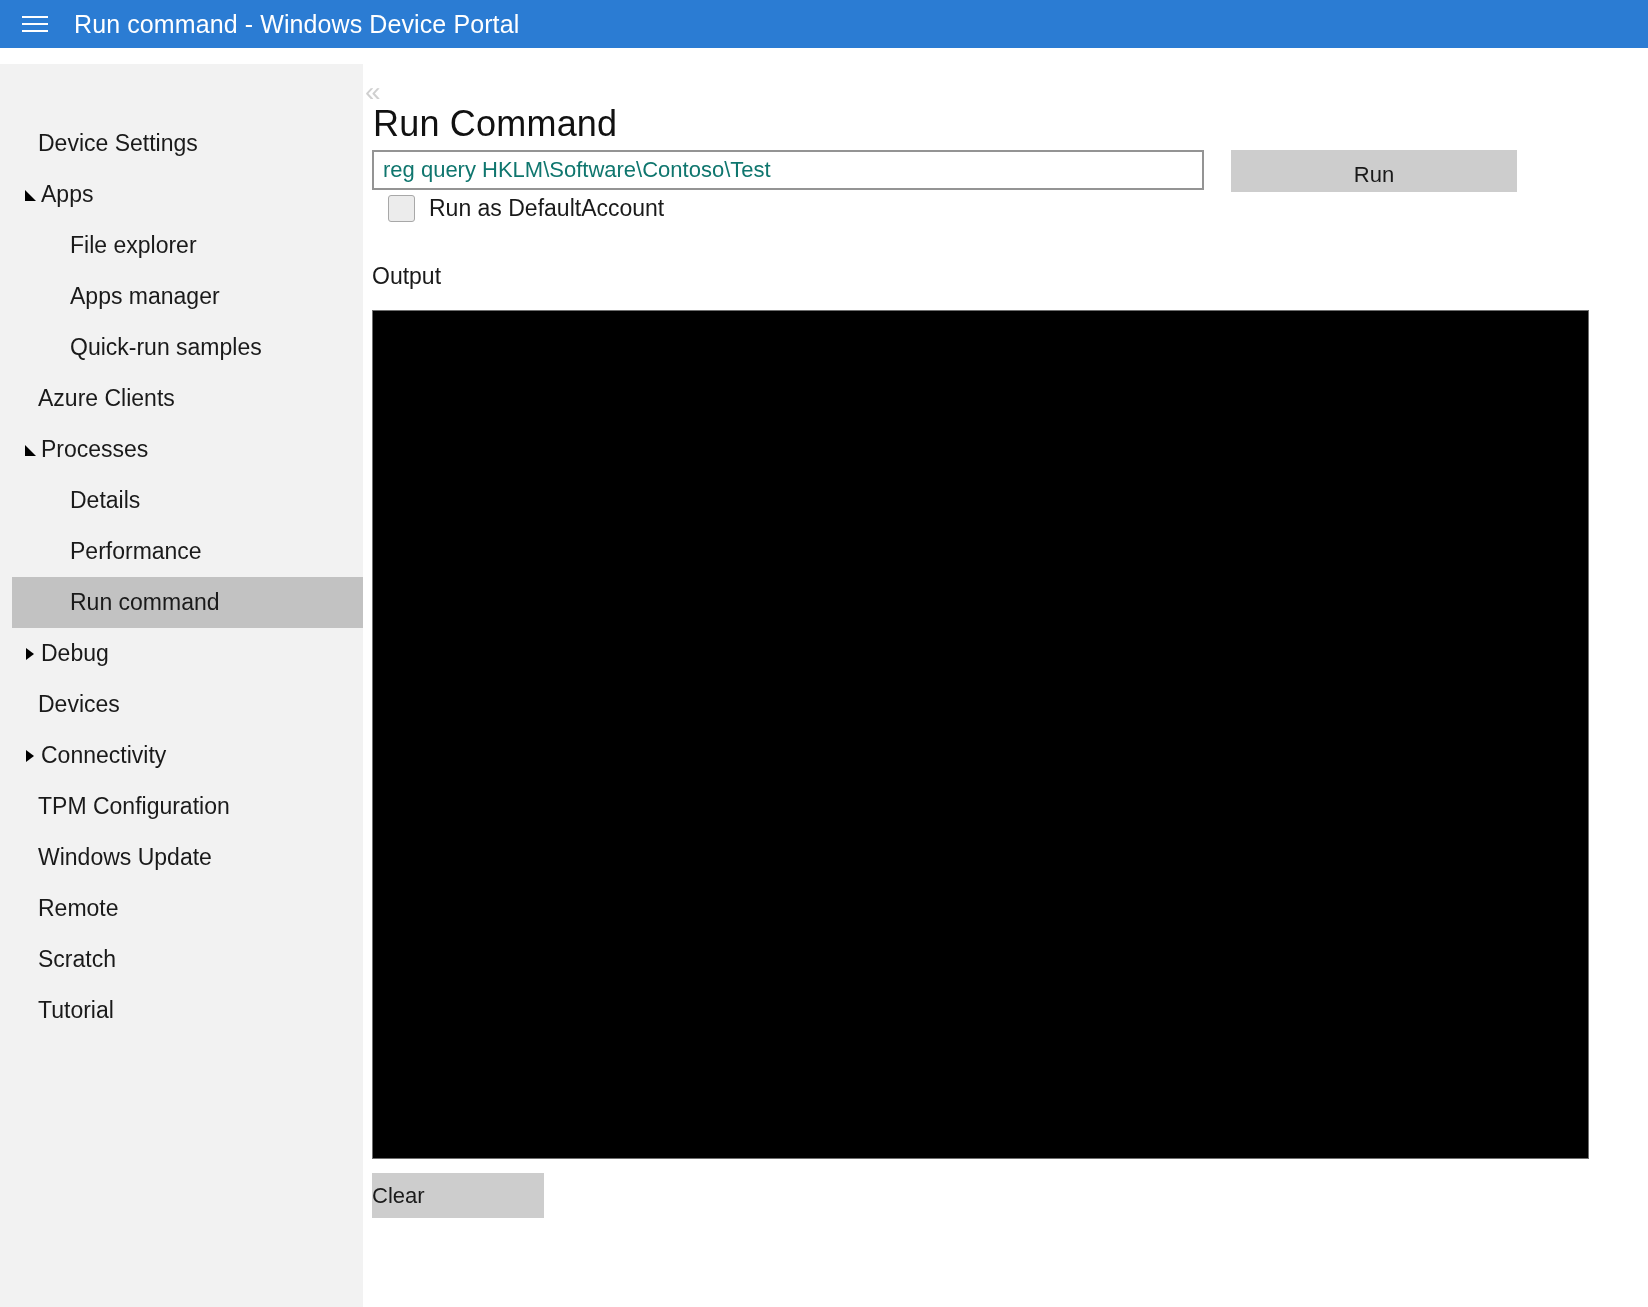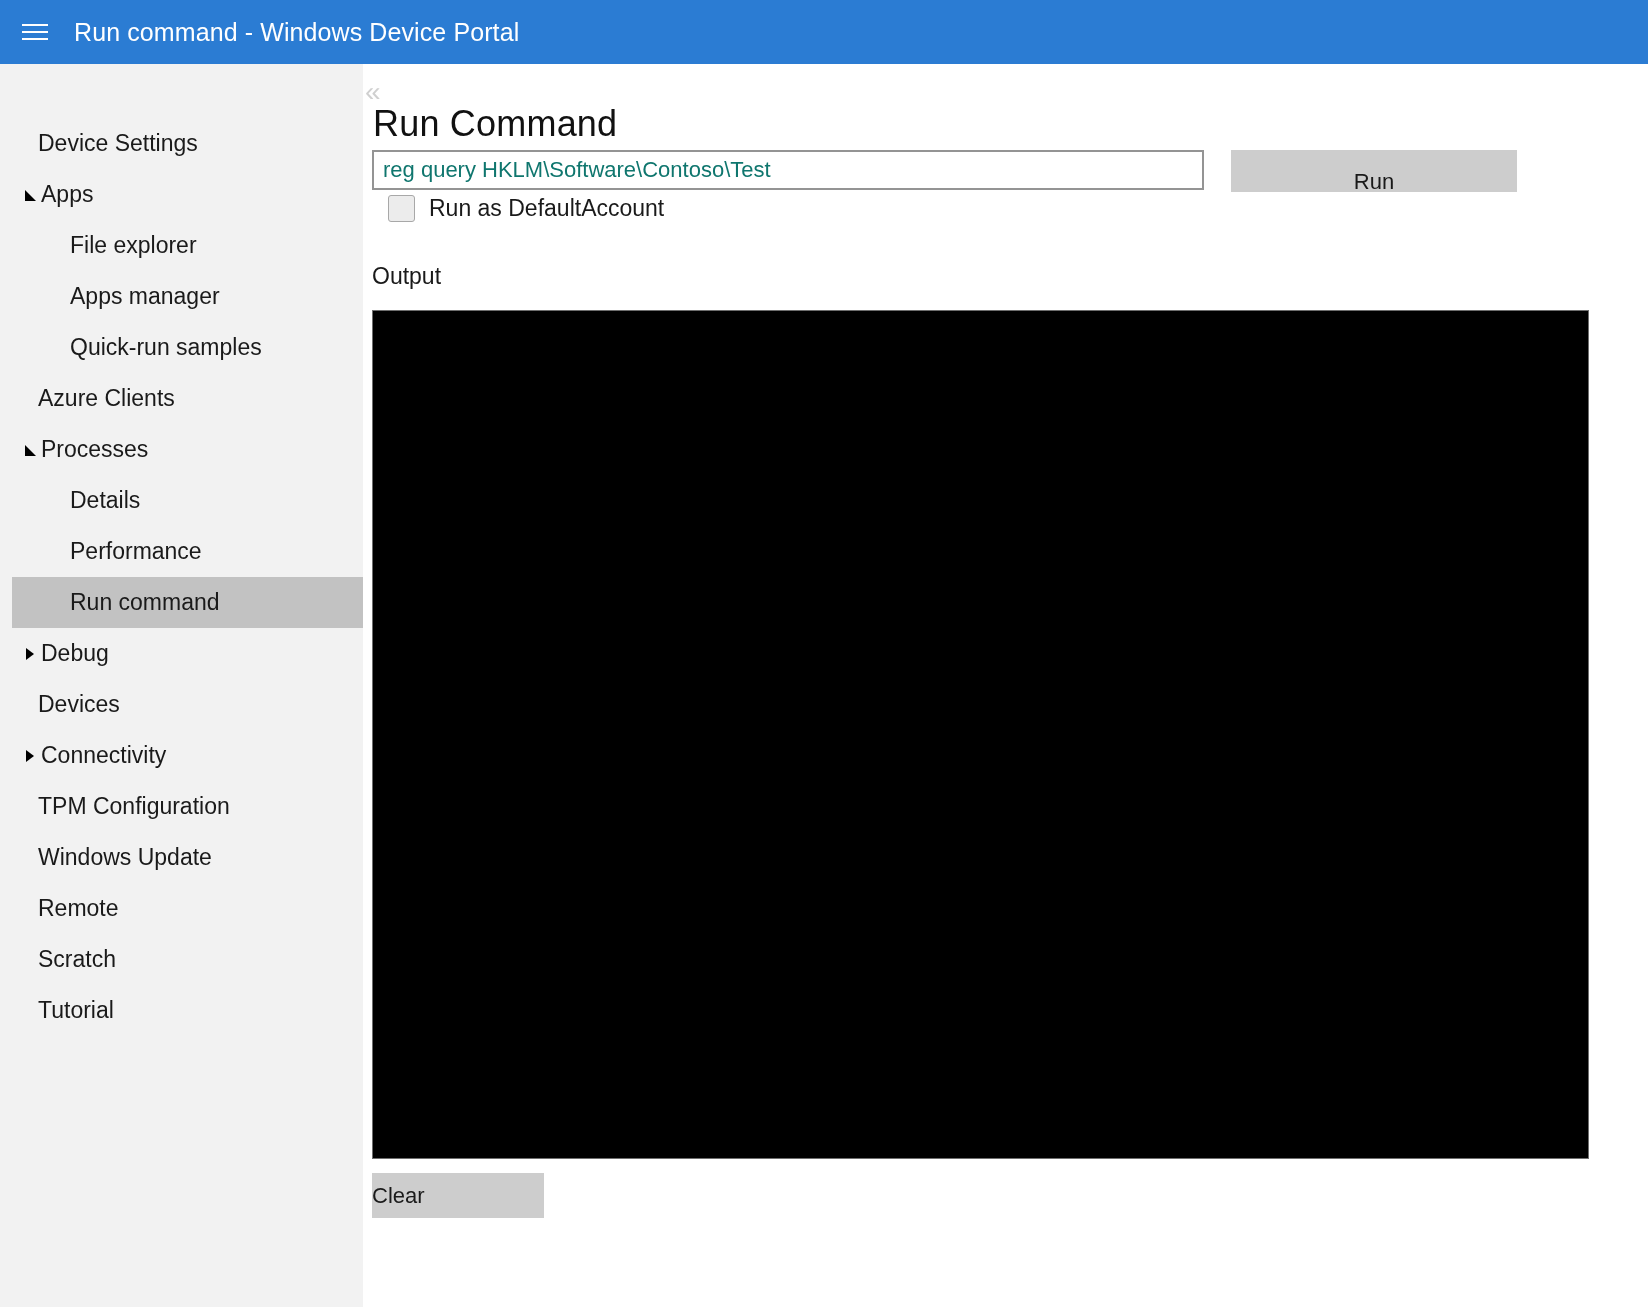--- a/index.html
+++ b/index.html
@@ -13,21 +13,21 @@
     font-family: "Liberation Sans", sans-serif;
     overflow: hidden;
     -webkit-font-smoothing: antialiased;
   }
 
   
   .titlebar {
     position: absolute;
     top: 0; left: 0;
     width: 1648px;
-    height: 64px;
+    height: 48px;
     background: #2b7cd3;
     display: flex;
     align-items: center;
   }
   .hamburger {
     width: 30px;
     height: 22px;
     margin-left: 22px;
     margin-right: 22px;
     display: flex;
@@ -176,21 +176,21 @@
     width: 286px;
     height: 42px;
     background: #cdcdcd;
     border: none;
     font-family: "Liberation Sans", sans-serif;
     font-size: 22px;
     color: #1a1a1a;
     cursor: pointer;
     text-align: center;
     line-height: 42px;
-    padding: 11px;
+    padding: 4px;
   }
 
   .checkbox-row {
     position: absolute;
     top: 131px;
     left: 9px;
     display: flex;
     align-items: center;
     cursor: pointer;
     margin-left: 16px;

